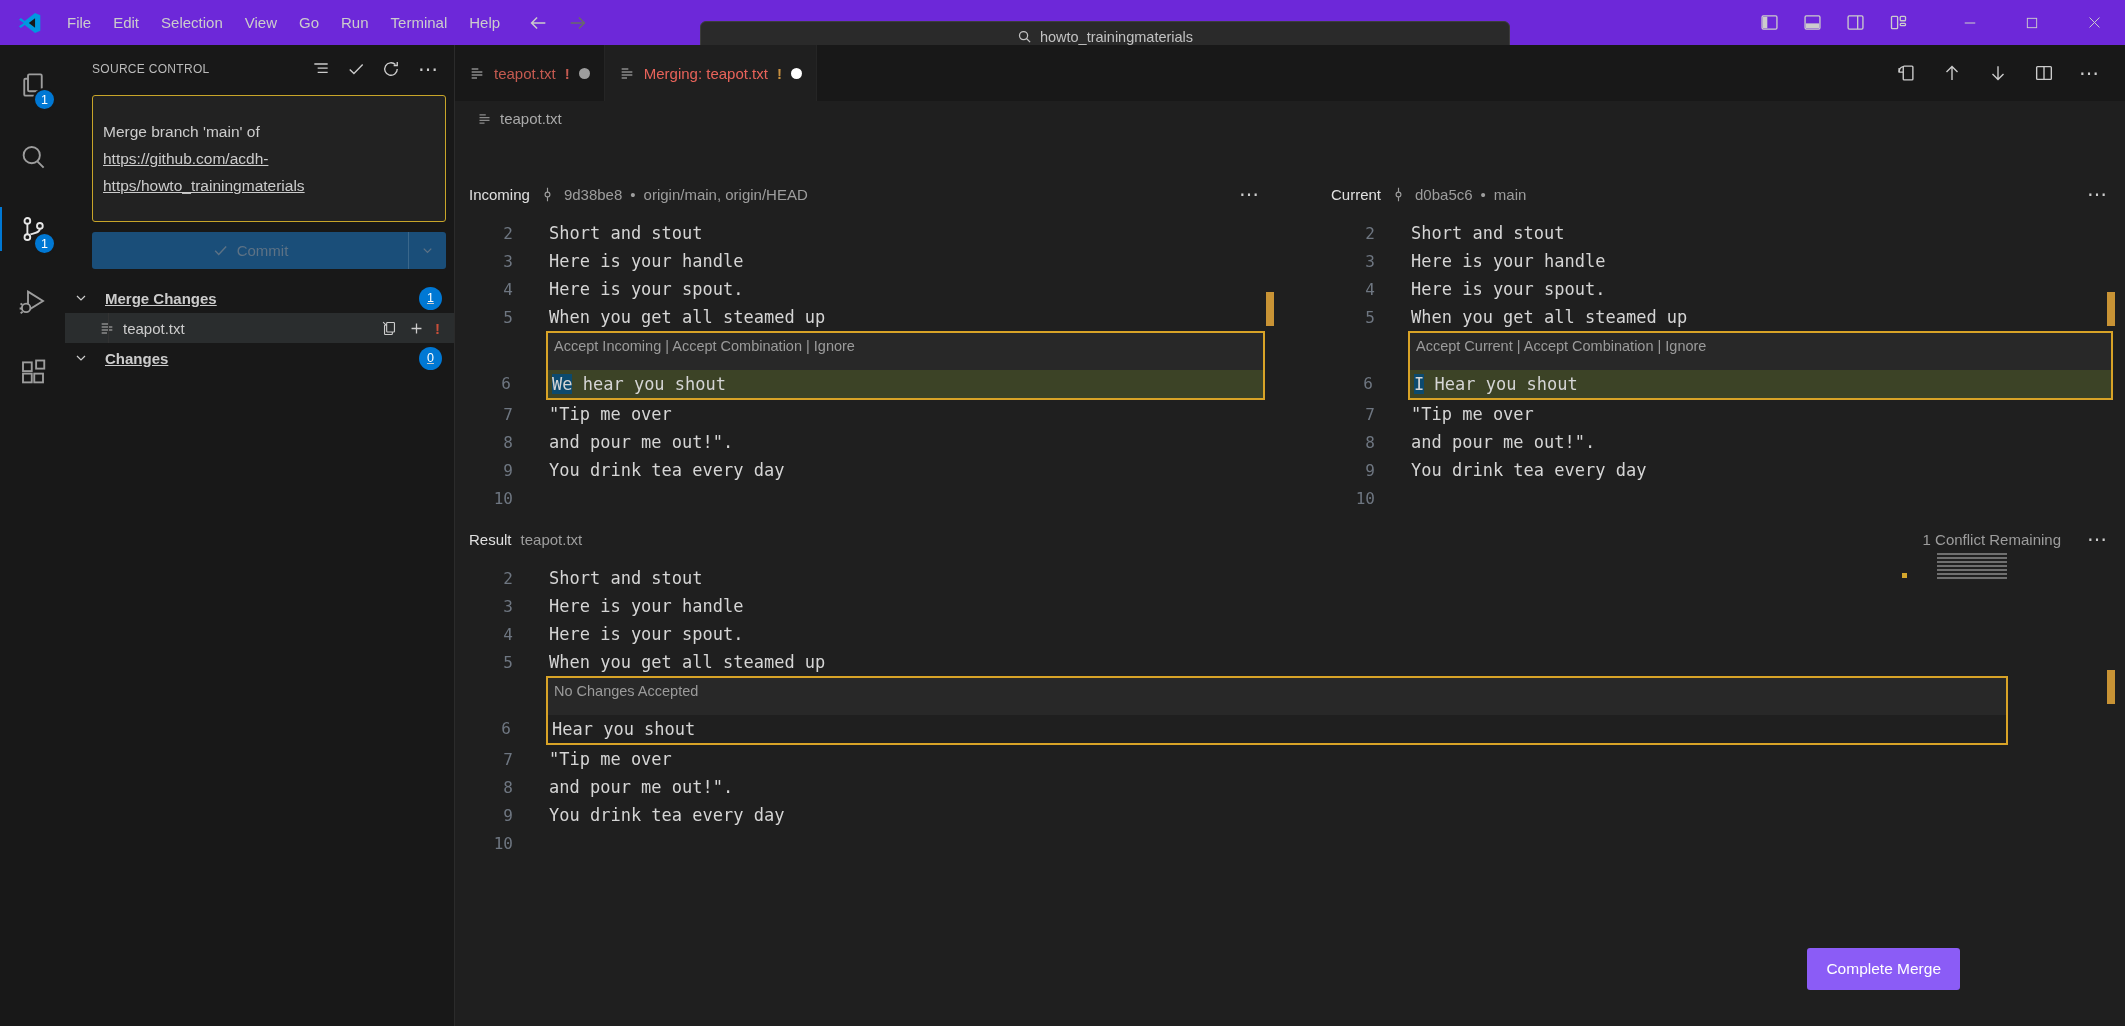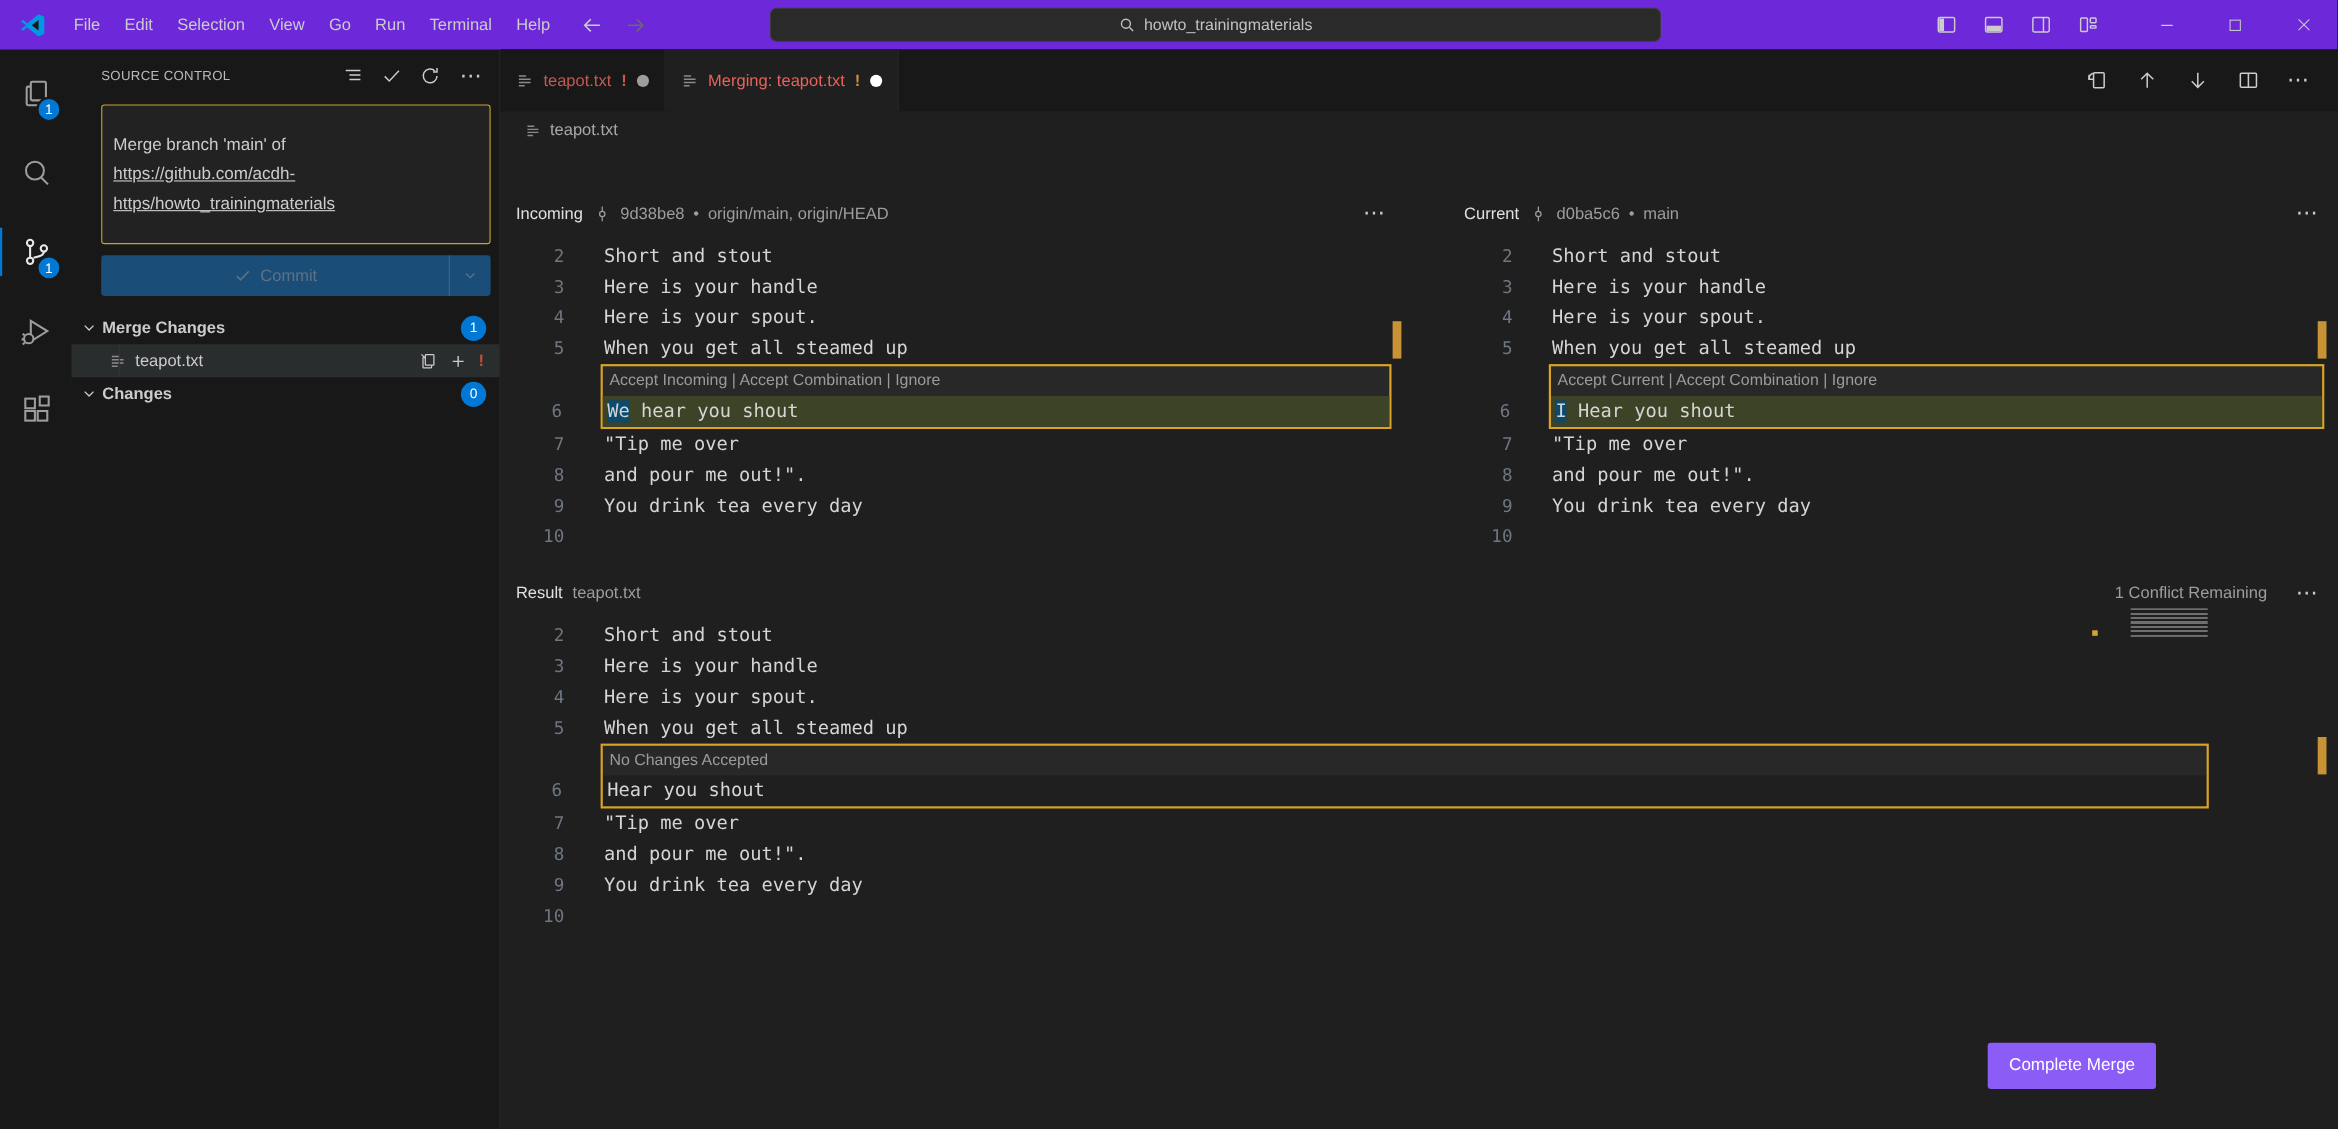--- a/index.html
+++ b/index.html
@@ -6,21 +6,21 @@
   html,body { width:2125px; height:1026px; overflow:hidden; background:#1f1f1f;
     font-family:"Liberation Sans", sans-serif; color:#cccccc; }
   svg { display:block; }
 
   
   .titlebar { position:relative; height:45px; background:#6d28d9; display:flex; align-items:center; }
   .logo { margin:0 14px 0 18px; }
   .menus { display:flex; align-items:center; }
   .menu-item { padding:6px 11px; font-size:15px; color:#cccccc; border-radius:5px; cursor:default; }
   .nav-arrows { display:flex; align-items:center; margin-left:16px; gap:18px; }
-  .searchbox { position:absolute; left:700px; top:7px; width:810px; height:31px; background:#2a2a2a;
+  .searchbox { position:absolute; left:700px; top:21px; width:810px; height:31px; background:#2a2a2a;
     border:1px solid #3c3c3c; border-radius:6px; display:flex; align-items:center; justify-content:center;
     gap:8px; font-size:14.5px; color:#c2c2c2; }
   .tb-right { position:absolute; right:0; top:0; height:45px; display:flex; align-items:center; }
   .layout-icons { display:flex; gap:22px; margin-right:30px; }
   .win-btn { width:62px; height:45px; display:flex; align-items:center; justify-content:center; }
 
   
   .body { display:flex; height:981px; }
 
   
@@ -36,21 +36,21 @@
   .sb-head { height:48px; display:flex; align-items:center; padding:0 14px 0 27px; }
   .sb-title { font-size:12px; color:#bbbbbb; letter-spacing:.3px; flex:1; }
   .sb-head-icons { display:flex; gap:15px; align-items:center; }
   .commit-box { margin:2px 8px 10px 27px; background:#222222; border:1px solid #c8a529; border-radius:3px;
     padding:22px 10px; font-size:15.5px; line-height:27px; color:#cccccc; }
   .commit-box .link { text-decoration:underline; }
   .commit-btn { margin:4px 8px 14px 27px; height:37px; background:#1a4e79; border-radius:3px;
     display:flex; align-items:stretch; color:#5d7285; font-size:15px; }
   .commit-main { flex:1; display:flex; align-items:center; justify-content:center; gap:8px; }
   .commit-drop { width:38px; border-left:1px solid rgba(255,255,255,.14); display:flex; align-items:center; justify-content:center; }
-  .sb-section { height:30px; display:flex; align-items:center; padding:0 12px 0 8px; gap:4px; font-weight:700; color:#cccccc; }
+  .sb-section { height:30px; display:flex; align-items:center; padding:0 12px 0 8px; gap:16px; font-weight:700; color:#cccccc;text-decoration:underline; }
   .sb-section .lbl { flex:1; font-size:15px; }
   .badge { min-width:23px; height:23px; padding:0 6px; background:var(--accent); color:#fff; border-radius:12px;
     font-size:12.5px; font-weight:400; display:flex; align-items:center; justify-content:center; }
   .sb-row { height:30px; display:flex; align-items:center; background:#2a2d2e; padding-left:34px; gap:8px; position:relative; }
   .sb-row::before { content:""; position:absolute; left:43px; top:0; bottom:0; width:1px; background:#333333; }
   .sb-row .fname { flex:1; color:#cccccc; }
   .sb-row-icons { display:flex; align-items:center; gap:10px; padding-right:12px; }
   .dec-bang { color:#c74e39; font-weight:700; font-size:15px; padding-right:2px; }
 
   
@@ -81,21 +81,21 @@
   .status-right { margin-left:auto; display:flex; align-items:center; gap:26px; }
   .status-txt { color:#9d9d9d; font-size:15px; }
 
   .code { padding-top:6px; font-family:"DejaVu Sans Mono", monospace; font-size:17px; }
   .line { height:28px; line-height:28px; white-space:pre; }
   .ln { display:inline-block; width:58px; text-align:right; color:#6e7681; font-size:16px; }
   .txt { padding-left:36px; color:#d5d5d5; }
 
   .conflict { position:relative; margin:0 12px 0 91px; border:2px solid var(--conflict); }
   .pane-result .conflict { margin-right:117px; }
-  .lens { height:27px; line-height:27px; padding-left:6px; font-family:"Liberation Sans", sans-serif;
+  .lens { height:37px; line-height:27px; padding-left:6px; font-family:"Liberation Sans", sans-serif;
     font-size:14.5px; color:#9b9b9b; background:rgba(255,255,255,.045); cursor:pointer; }
   .cline { position:relative; height:28px; line-height:28px; padding-left:4px; white-space:pre; color:#d5d5d5; }
   .cline.hl { background:#3c4326; }
   .cline.hl .cword { background:#0c4a6e; }
   .cnum { position:absolute; left:-95px; width:58px; text-align:right; color:#6e7681; font-size:16px; }
 
   .scroll-marker { position:absolute; width:8px; height:34px; background:#c89335; }
   .pane-incoming .scroll-marker { right:3px; top:117px; }
   .pane-current .scroll-marker { right:10px; top:117px; }
   .pane-result .scroll-marker { right:10px; top:150px; }

